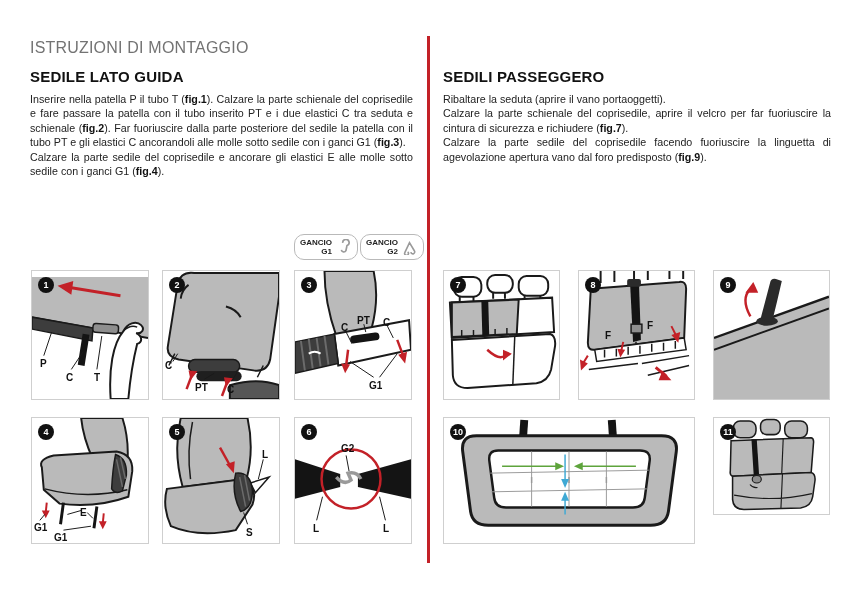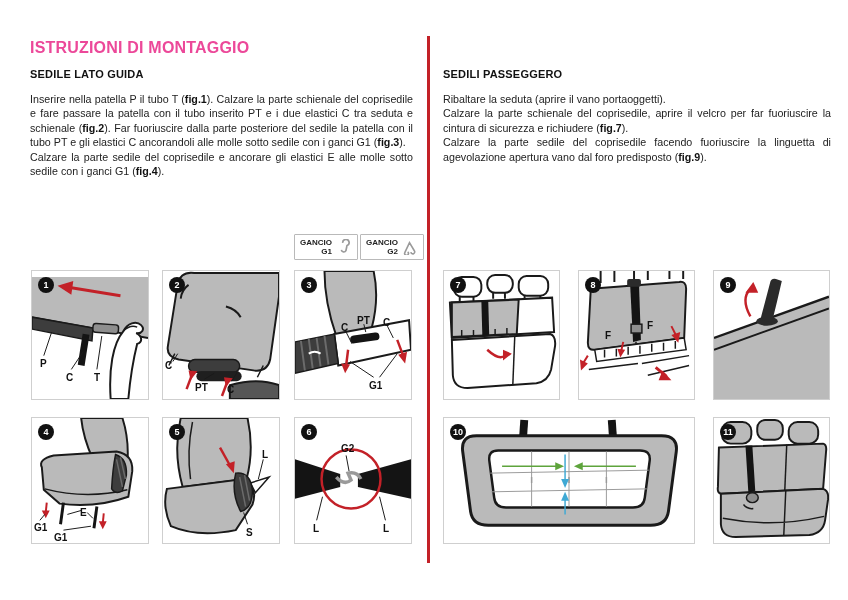--- a/index.html
+++ b/index.html
@@ -1,25 +1,25 @@
 <!DOCTYPE html>
 <html><head>
 <meta charset="utf-8">
 <style>
   *{margin:0;padding:0;box-sizing:border-box}
   html,body{width:848px;height:600px;background:#fff}
   body{font-family:"Liberation Sans",sans-serif;position:relative;overflow:hidden;color:#1a1a1a}
   .page{position:absolute;inset:0;background:#ffffff}
-  .title{position:absolute;left:30px;top:39px;font-size:16px;font-weight:bold;color:#ec4899;letter-spacing:.2px}
-  .colhead{position:absolute;font-size:11px;font-weight:bold;color:#111;letter-spacing:.2px}
+  .title{position:absolute;left:30px;top:39px;font-size:16px;font-weight:normal;color:#737373;letter-spacing:.2px}
+  .colhead{position:absolute;font-size:15px;font-weight:bold;color:#111;letter-spacing:.2px}
   .paras{position:absolute;font-size:10.7px;line-height:14.4px;text-align:justify;color:#222}
   .paras p + p{}
   .paras b{color:#111}
   .divider{position:absolute;left:427px;top:36px;width:3px;height:527px;background:#c32128}
-  .hookbox{position:absolute;width:64px;height:26px;border:1.5px solid #b9b9b9;border-radius:1px;
+  .hookbox{position:absolute;width:64px;height:26px;border:1.5px solid #b9b9b9;border-radius:10px;
     background:#fff;display:flex;align-items:center;justify-content:space-between;padding:2px 6px 2px 5px}
   .hookbox .txt{font-size:8px;font-weight:bold;line-height:9px;color:#222}
   .hookbox .txt .code{text-align:right;padding-left:14px}
   .panel{position:absolute;border:1.5px solid #cfcfcf;background:#fff}
   .panel .art{position:absolute;left:0;top:0;width:100%;height:100%}
   .badge{position:absolute;left:6px;top:6px;width:16px;height:16px;border-radius:50%;background:#111;
     color:#fff;font-size:9px;font-weight:bold;display:flex;align-items:center;justify-content:center}
   .lbl{position:absolute;font-size:10px;font-weight:bold;color:#111;line-height:10px}
 </style>
 </head>
@@ -244,21 +244,21 @@
       <line x1="194" y1="49" x2="138" y2="49" stroke="#5ea43c" stroke-width="1.5"></line>
       <polygon points="140,45 131,49 140,53" fill="#5ea43c"></polygon>
       <line x1="122" y1="37" x2="122" y2="64" stroke="#3fa9d4" stroke-width="1.5"></line>
       <polygon points="118,62 126,62 122,71" fill="#3fa9d4"></polygon>
       <line x1="122" y1="98" x2="122" y2="82" stroke="#3fa9d4" stroke-width="1.5"></line>
       <polygon points="118,84 126,84 122,75" fill="#3fa9d4"></polygon>
     </svg>
     <span class="badge">10</span>
   </div>
 
-  <div class="panel" style="left:713px;top:417px;width:117px;height:127px">
+  <div class="panel" style="left:713px;top:417px;width:117px;height:98px">
     <svg class="art" viewBox="0 0 117 127">
       <rect x="8" y="4" width="30" height="22" rx="9" fill="#bababa" stroke="#1a1a1a" stroke-width="2"></rect>
       <rect x="44" y="2" width="26" height="20" rx="8" fill="#bababa" stroke="#1a1a1a" stroke-width="2"></rect>
       <rect x="76" y="4" width="30" height="22" rx="9" fill="#bababa" stroke="#1a1a1a" stroke-width="2"></rect>
       <path d="M5,30 L111,26 Q115,27 114,34 L111,72 L7,77 Q3,76 4,70 Z" fill="#bababa" stroke="#1a1a1a" stroke-width="2"></path>
       <path d="M74,27 L72,74" stroke="#1a1a1a" stroke-width="1.5"></path>
       <path d="M7,77 L111,72 Q117,74 116,83 L113,104 Q111,117 97,119 L22,121 Q8,121 7,108 Z" fill="#bababa" stroke="#1a1a1a" stroke-width="2"></path>
       <path d="M73,74 L71,119 M9,102 Q60,112 112,100" fill="none" stroke="#1a1a1a" stroke-width="1.5"></path>
       <polygon points="32,28 39,28 42,74 35,76" fill="#141414"></polygon>
       <ellipse cx="39" cy="81" rx="6" ry="5" fill="#8e8e8e" stroke="#1a1a1a" stroke-width="1.5"></ellipse>

